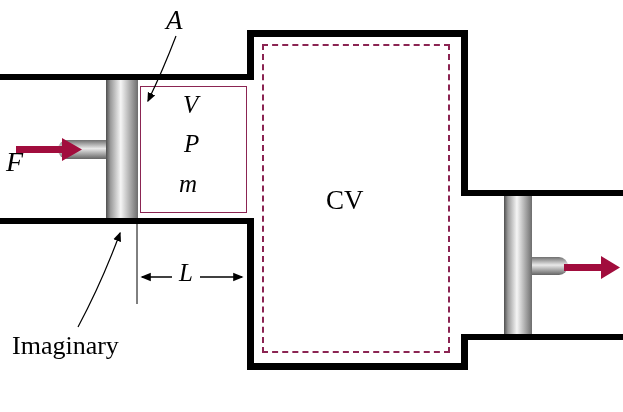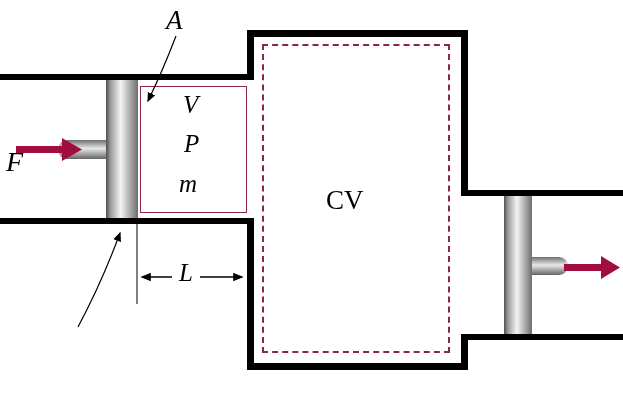--- a/index.html
+++ b/index.html
@@ -143,15 +143,16 @@
 
   <span class="lbl var-label" style="left:166px; top:6px; font-size:27px;">A</span>
   <span class="lbl var-label" style="left:6px; top:147px; font-size:28px;">F</span>
   <span class="lbl var-label" style="left:183px; top:92px; font-size:25px;">V</span>
   <span class="lbl var-label" style="left:184px; top:131px; font-size:25px;">P</span>
   <span class="lbl var-label" style="left:179px; top:171px; font-size:25px;">m</span>
   <span class="lbl var-label dim-label" style="left:172px; top:260px; font-size:25px;">L</span>
   <span class="lbl roman-label" style="left:326px; top:186px;">CV</span>
 
   <div class="lbl caption-label" style="left:12px; top:330px;">
+    <div>Imaginary</div>
   </div>
 
 </div>
 
 </body></html>

